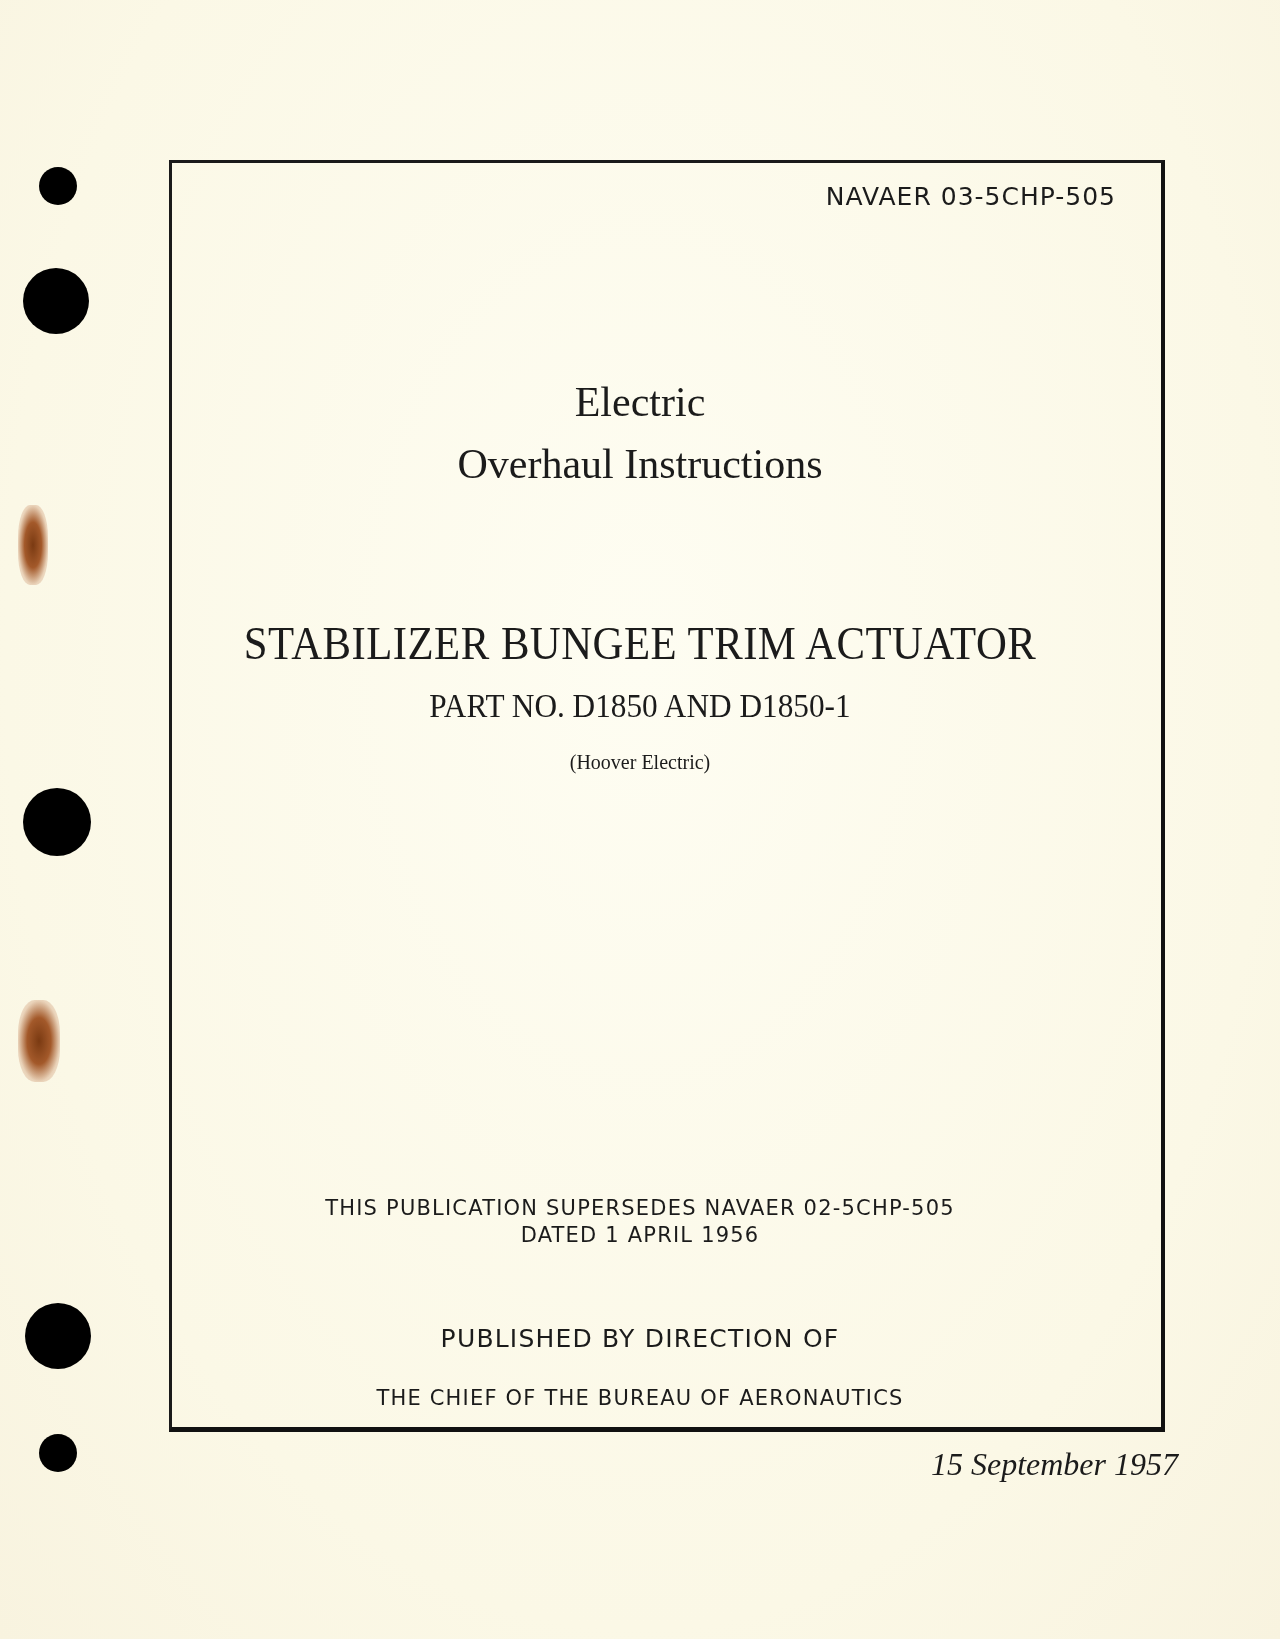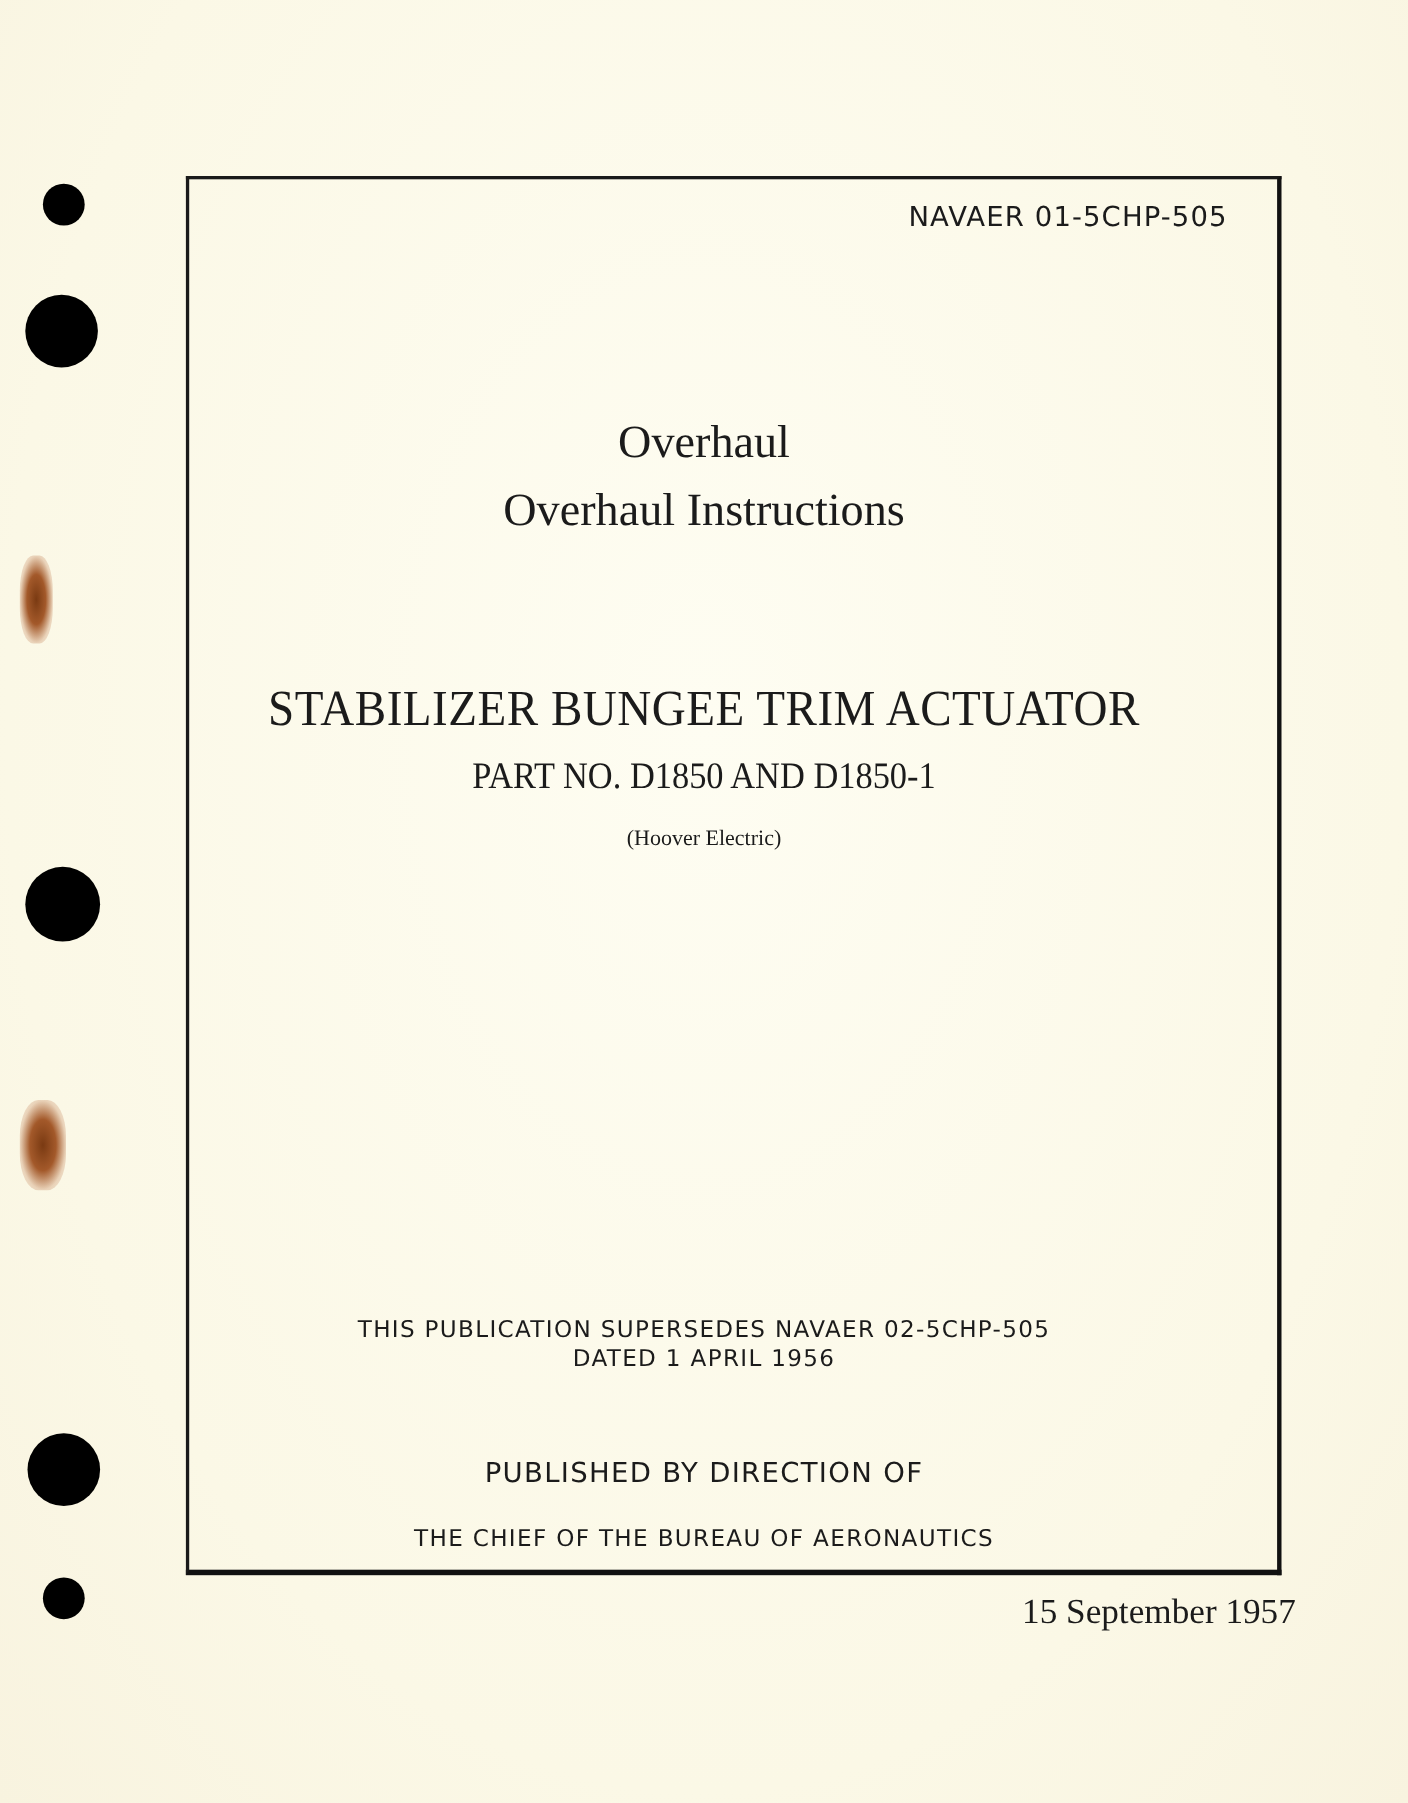--- a/index.html
+++ b/index.html
@@ -25,41 +25,41 @@
   #pubno { left:auto; right:164px; width:auto; top:182px; font-size:25px; letter-spacing:1px; }
   #h1 { top:378px; font-size:42px; }
   #h2 { top:440px; font-size:42px; }
   #title { top:617px; font-size:46px; transform:scaleX(0.93); letter-spacing:0.5px; }
   #part { top:687px; font-size:34px; transform:scaleX(0.92); }
   #mfr { top:751px; font-size:20px; }
   #sup1 { top:1196px; font-size:21px; letter-spacing:1.2px; }
   #sup2 { top:1223px; font-size:21px; letter-spacing:1.2px; }
   #pub1 { top:1324px; font-size:25px; letter-spacing:1.2px; }
   #pub2 { top:1386px; font-size:21px; letter-spacing:1.2px; }
-  #date { left:auto; right:102px; width:auto; top:1446px; font-size:32px; }
+  #date { left:auto; right:102px; width:auto; top:1446px; font-size:32px; font-style:italic; }
 </style>
 </head>
 <body>
 
 <div class="page-bg"></div>
 
 <div class="hole" style="left:39px;top:167px;width:38px;height:38px;"></div>
 <div class="hole" style="left:23px;top:268px;width:66px;height:66px;"></div>
 <div class="hole" style="left:23px;top:788px;width:68px;height:68px;"></div>
 <div class="hole" style="left:25px;top:1303px;width:66px;height:66px;"></div>
 <div class="hole" style="left:39px;top:1434px;width:38px;height:38px;"></div>
 
 <div class="rust" style="left:18px;top:505px;width:30px;height:80px;"></div>
 <div class="rust" style="left:18px;top:1000px;width:42px;height:82px;"></div>
 
 <div class="frame"></div>
 
-<div class="t sans" id="pubno">NAVAER 01-5CHP-505</div>
+<div class="t sans" id="pubno">NAVAER 03-5CHP-505</div>
 
-<div class="t serif" id="h1">Overhaul</div>
+<div class="t serif" id="h1">Electric</div>
 <div class="t serif" id="h2">Overhaul Instructions</div>
 
 <div class="t serif" id="title">STABILIZER BUNGEE TRIM ACTUATOR</div>
 <div class="t serif" id="part">PART NO. D1850 AND D1850-1</div>
 <div class="t serif" id="mfr">(Hoover Electric)</div>
 
 <div class="t sans" id="sup1">THIS PUBLICATION SUPERSEDES NAVAER 02-5CHP-505</div>
 <div class="t sans" id="sup2">DATED 1 APRIL 1956</div>
 
 <div class="t sans" id="pub1">PUBLISHED BY DIRECTION OF</div>

